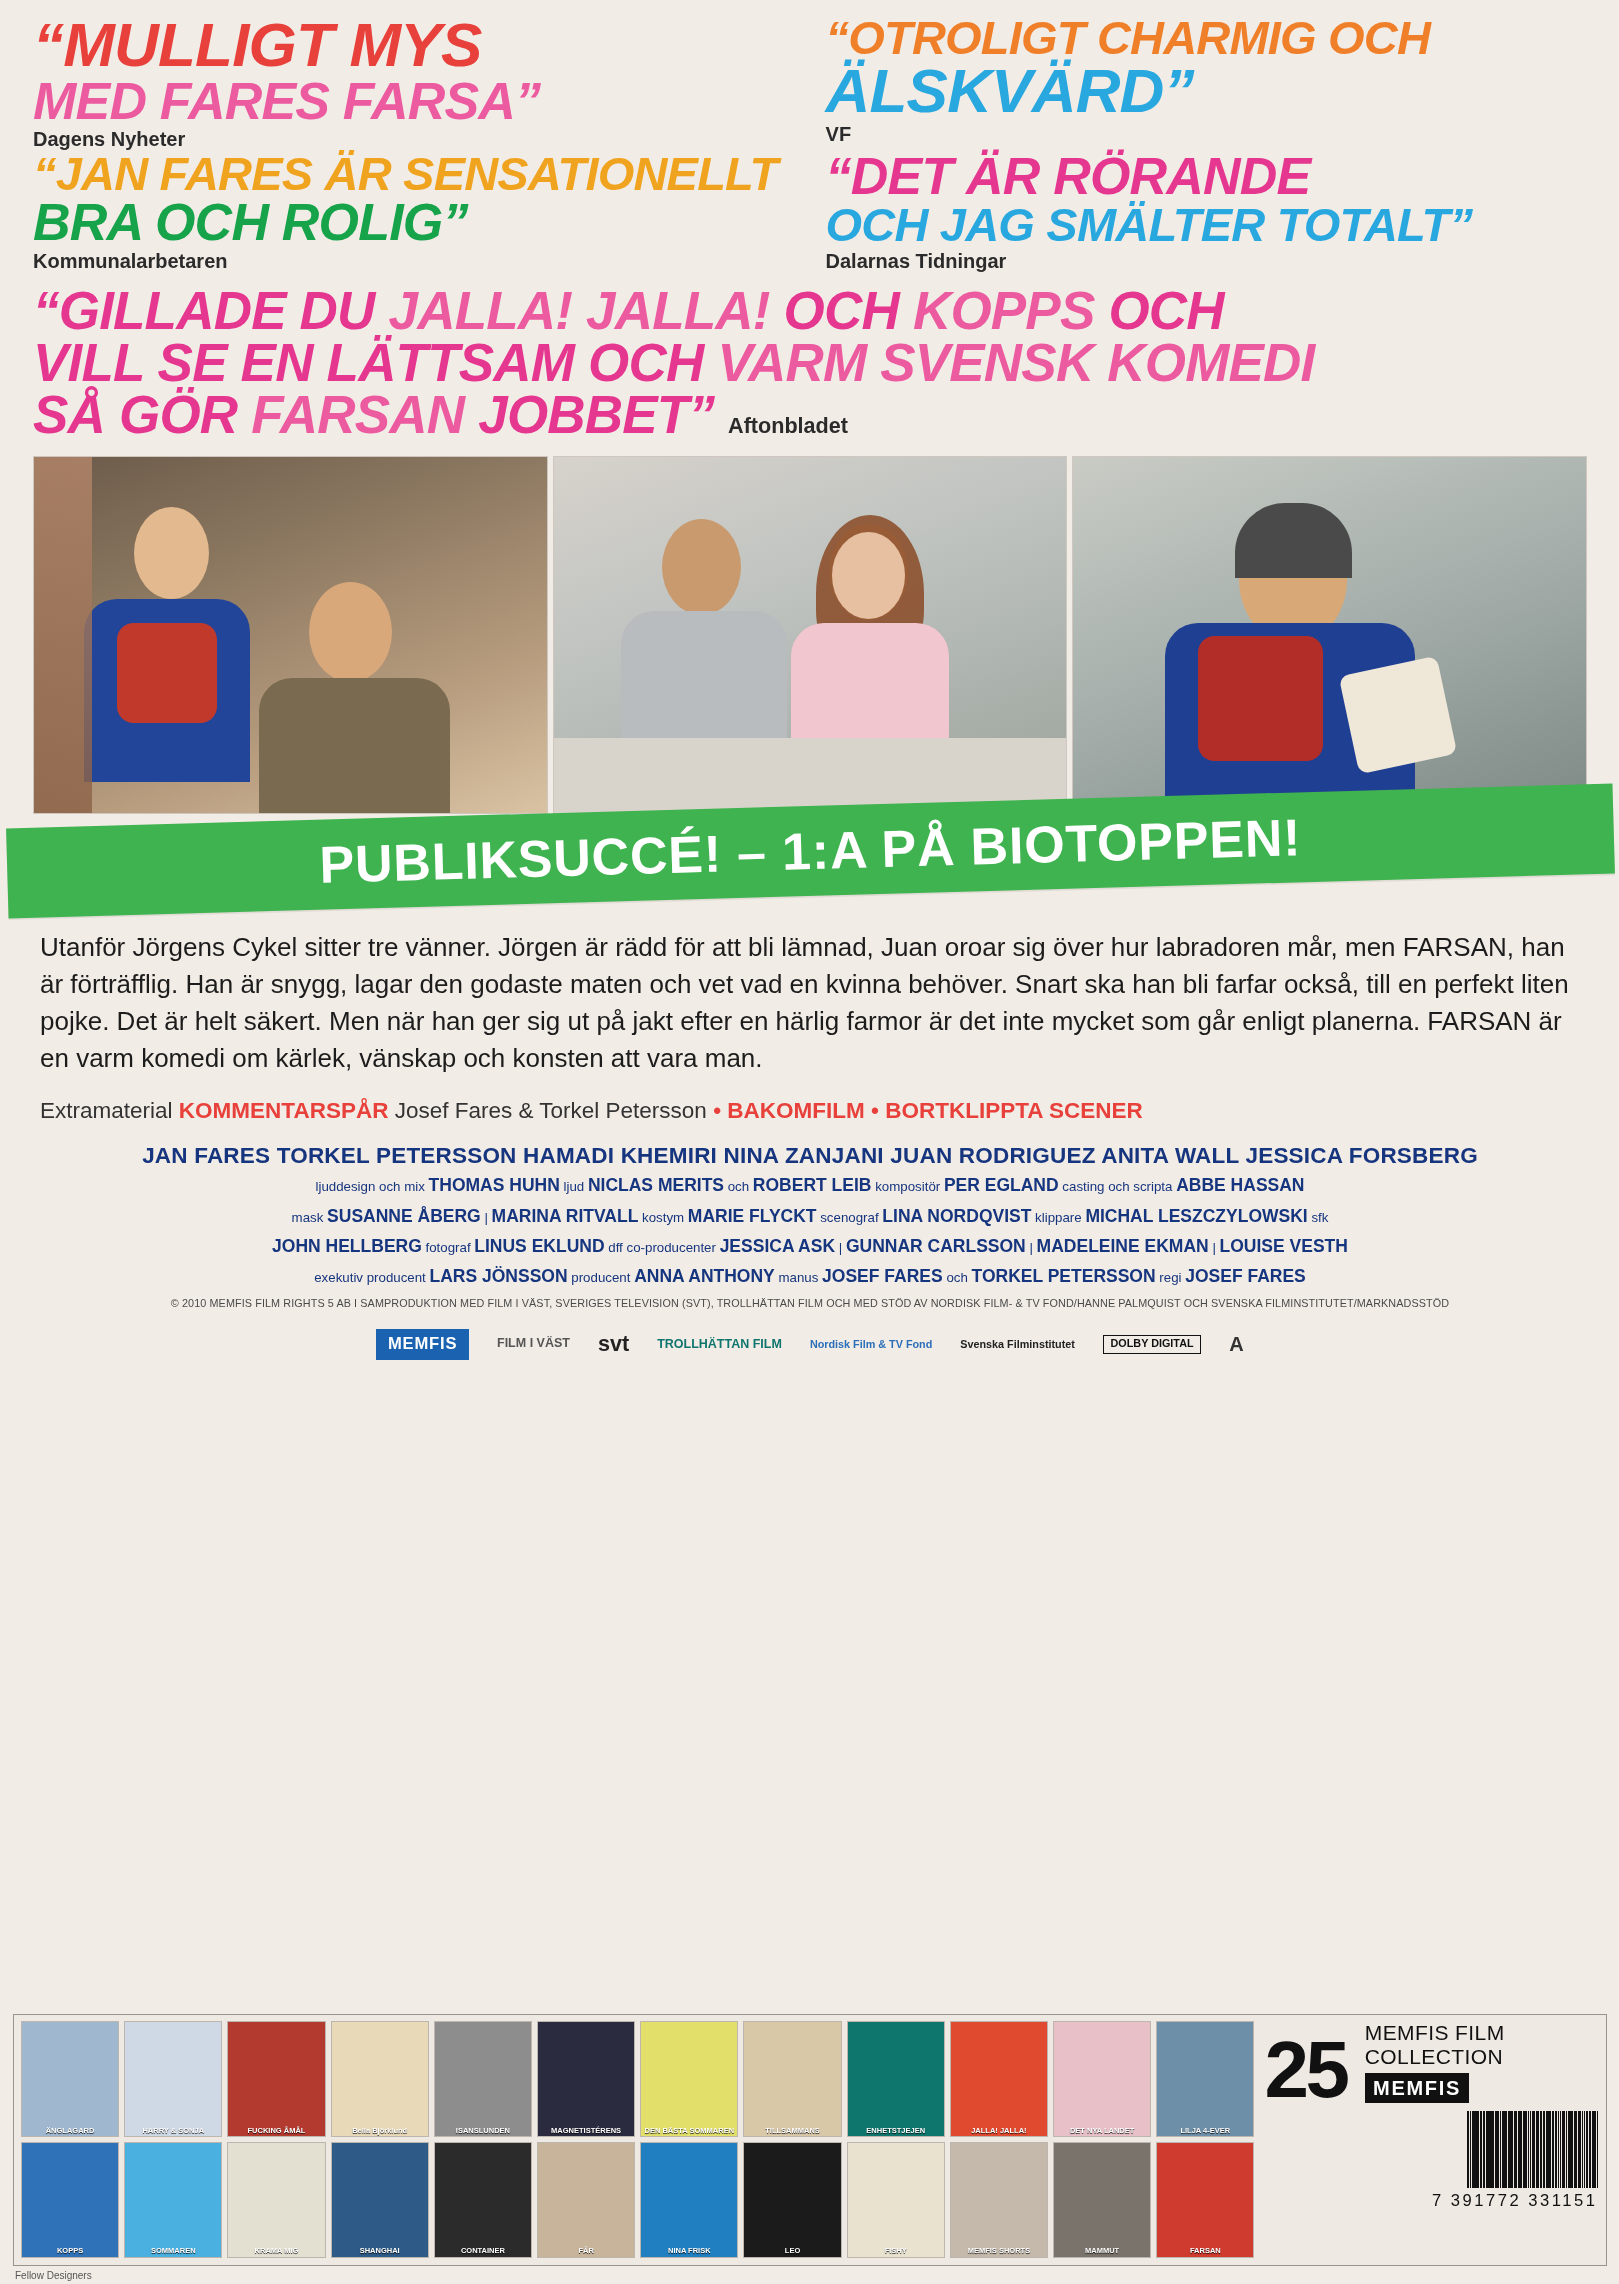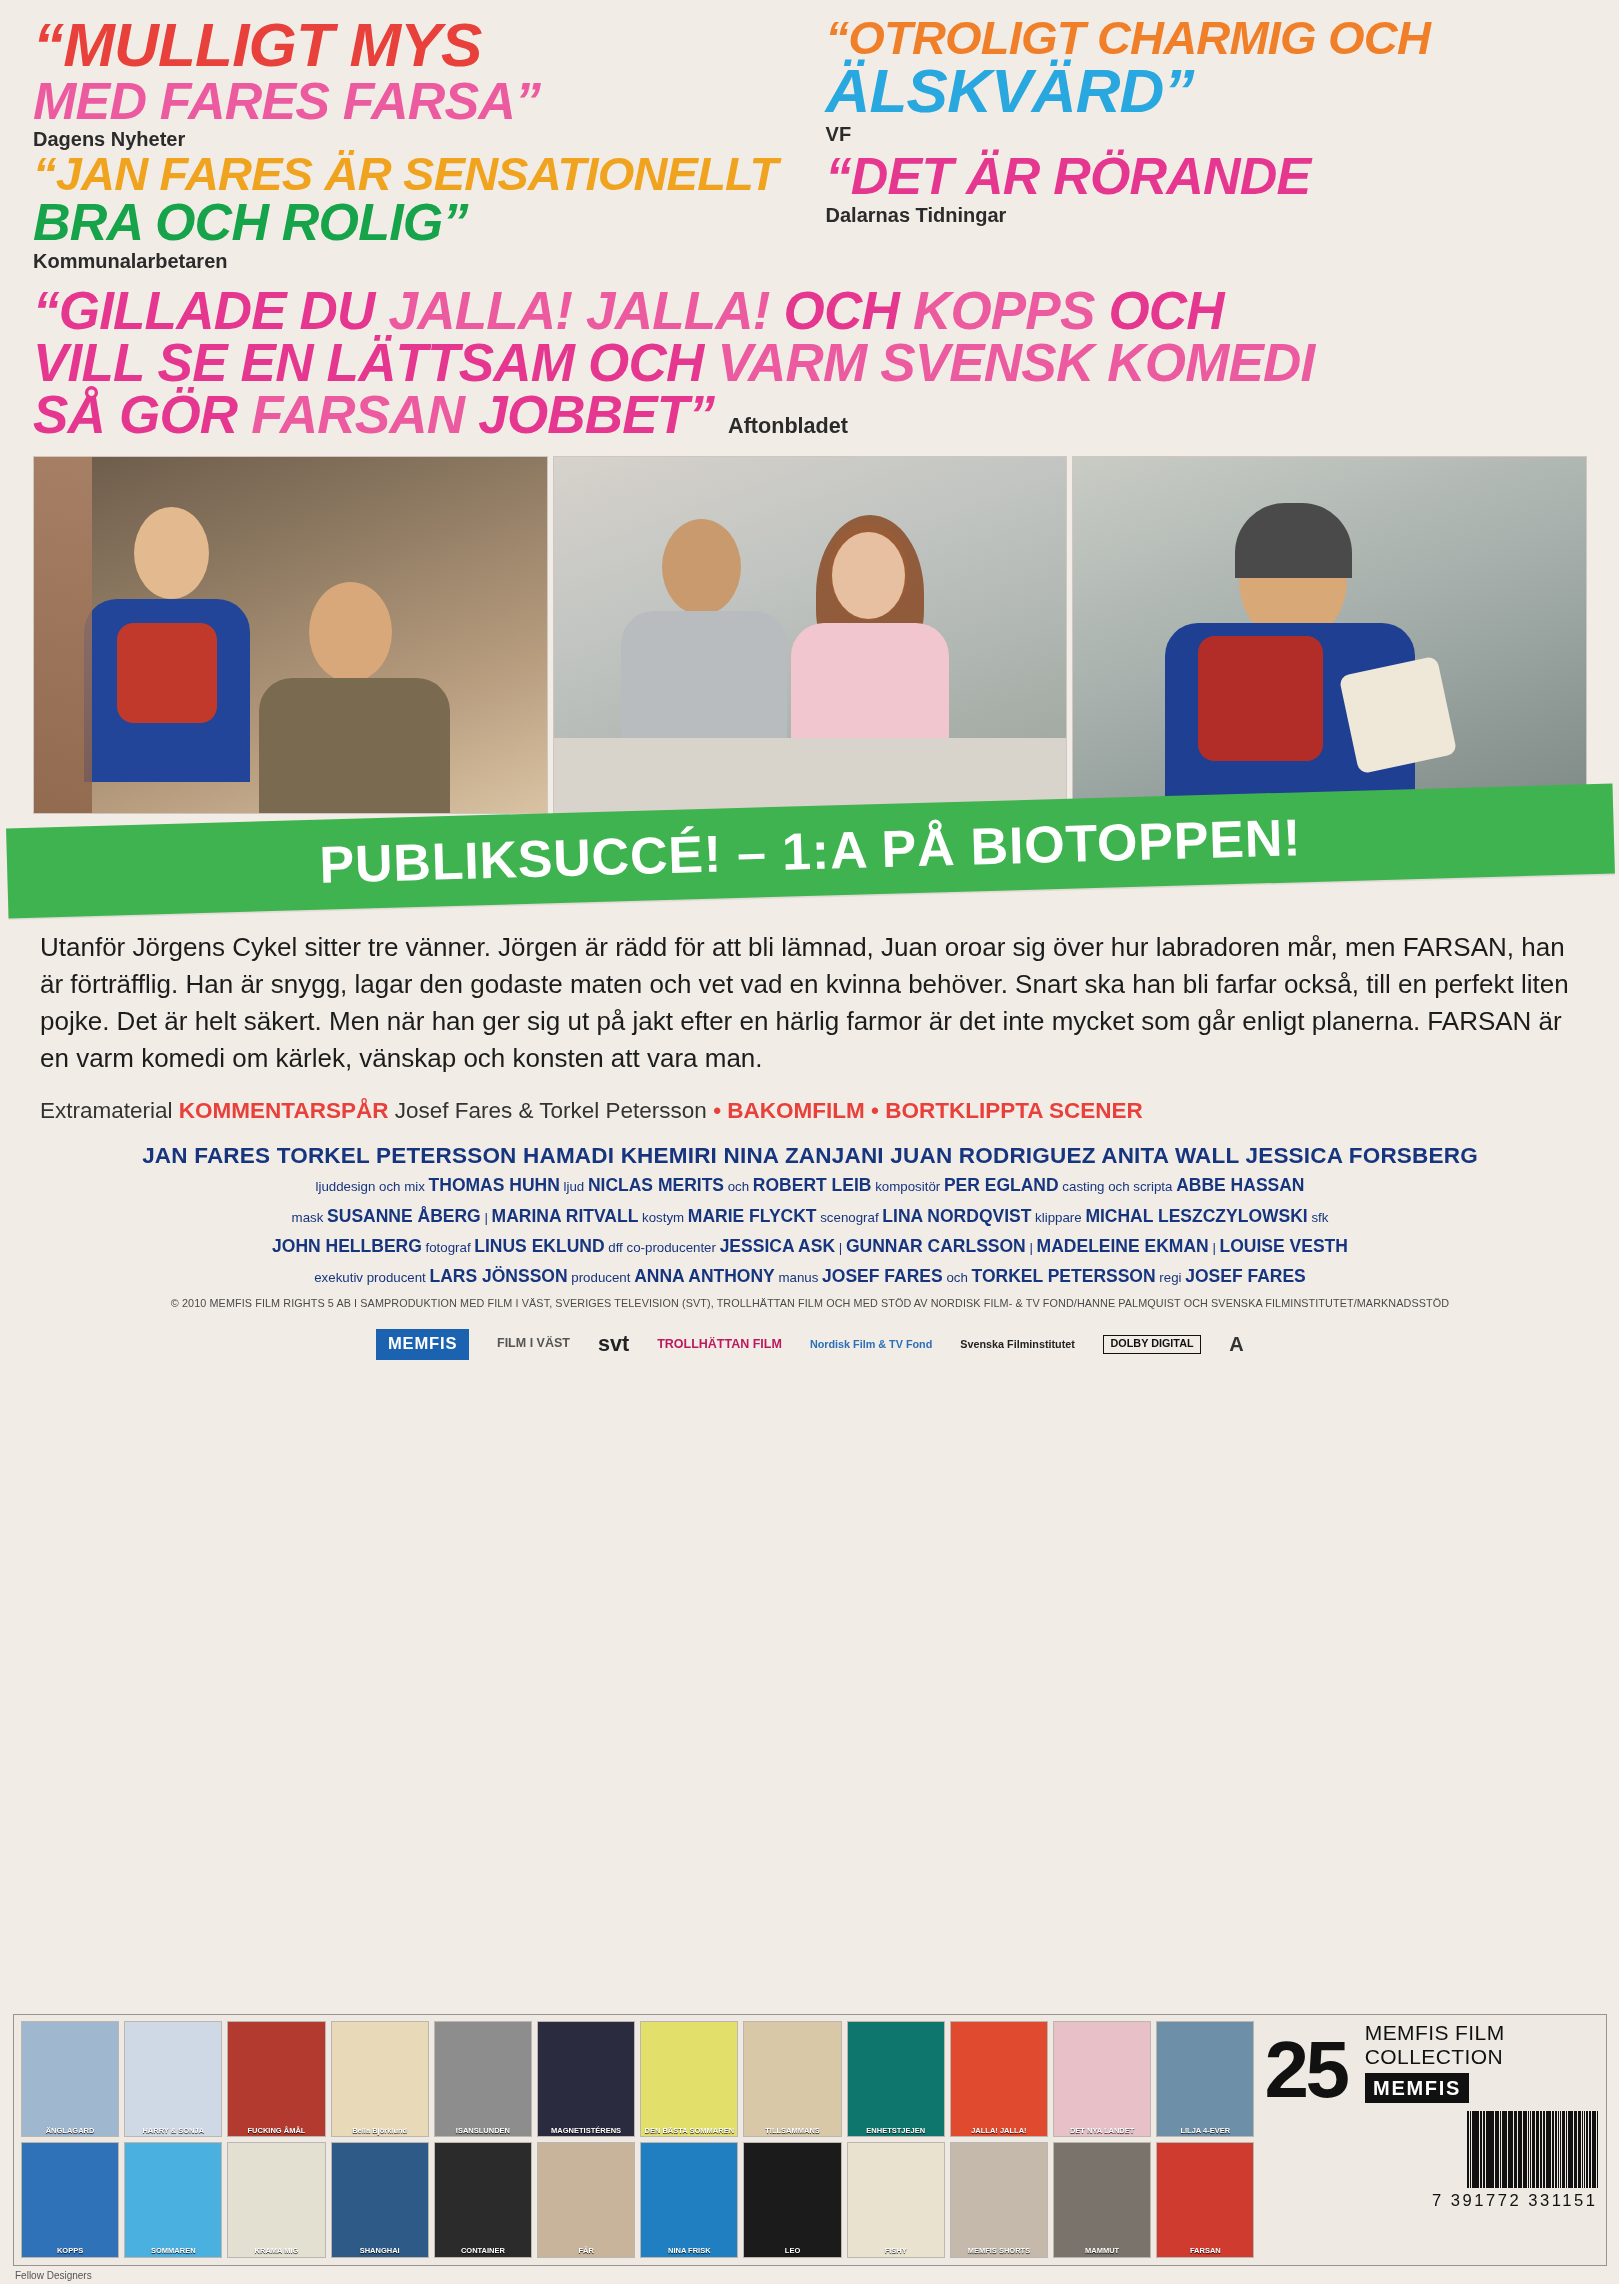--- a/index.html
+++ b/index.html
@@ -74,21 +74,21 @@
   .crew b{font-weight:bold;}
   .crew .small{font-size:13.3px;font-weight:normal;}
   .copyline{font-size:10.8px;color:#4a4a4a;margin-top:6.7px;letter-spacing:0.1px;}
 
   
   .logos{display:flex;justify-content:center;align-items:center;gap:28px;margin-top:11.7px;height:47px;}
   .logo{display:flex;align-items:center;justify-content:center;color:#1b4ea0;font-size:14px;font-weight:bold;}
   .logo-memfis{background:#1b63b0;color:#fff;padding:5.8px 11.7px;font-size:16.6px;letter-spacing:0.8px;}
   .logo-filmvast{color:#555;font-size:12.5px;text-align:center;line-height:1.1;}
   .logo-svt{color:#222;font-size:21.6px;font-weight:bold;}
-  .logo-tt{color:#be185d;font-size:12.5px;text-align:center;line-height:1.05;}
+  .logo-tt{color:#0f766e;font-size:12.5px;text-align:center;line-height:1.05;}
   .logo-nff{color:#2b6fb8;font-size:10.8px;text-align:center;line-height:1.05;}
   .logo-sfi{color:#222;font-size:10.8px;text-align:left;line-height:1.05;}
   .logo-dolby{border:1.7px solid #111;padding:2.5px 6.7px;font-size:10.8px;color:#111;text-align:center;line-height:1.1;}
   .logo-bio{color:#333;font-size:20px;}
 
   
   .collection{
     position:absolute;left:13.3px;right:13.3px;bottom:18.3px;height:250px;
     border:1.7px solid #9a948c;background:#efe9e3;display:flex;
   }
@@ -129,20 +129,21 @@
     </div>
 
     <div class="qrow" style="margin-top:0;">
       <div class="qcol">
         <div class="qline q-mid" style="color:#f0a31e;">“JAN FARES ÄR SENSATIONELLT</div>
         <div class="qline q-big green">BRA OCH ROLIG”</div>
         <div class="src">Kommunalarbetaren</div>
       </div>
       <div class="qcol">
         <div class="qline q-big magenta">“DET ÄR RÖRANDE</div>
+        <div class="qline q-mid blue">OCH JAG SMÄLTER TOTALT”</div>
         <div class="src">Dalarnas Tidningar</div>
       </div>
     </div>
 
     <div class="bigquote">
       <div class="qline" style="font-size:53px;">
         <span class="magenta">“GILLADE DU </span><span class="pink">JALLA! JALLA! </span><span class="magenta">OCH </span><span class="pink">KOPPS </span><span class="magenta">OCH</span>
       </div>
       <div class="qline" style="font-size:53px;">
         <span class="magenta">VILL SE EN LÄTTSAM OCH </span><span class="pink">VARM SVENSK KOMEDI</span>

